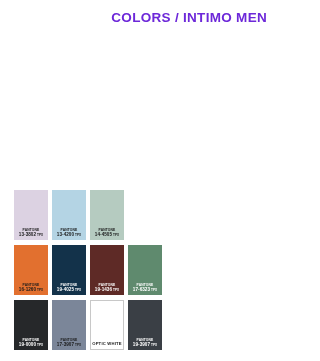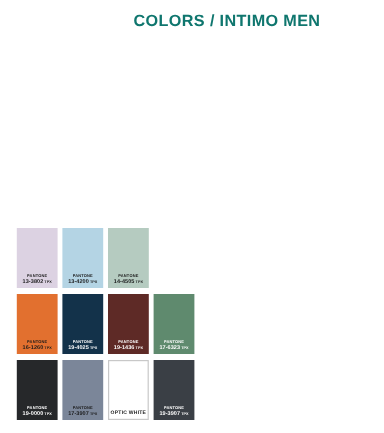--- a/index.html
+++ b/index.html
@@ -3,21 +3,21 @@
 <meta charset="utf-8">
 <style>
   html,body{margin:0;padding:0;}
   body{
     width:275px;height:361px;background:#ffffff;
     font-family:"Liberation Sans",sans-serif;
     overflow:hidden;position:relative;
   }
   #page-title{
     position:absolute;top:10px;right:8px;
-    font-size:13.5px;font-weight:bold;color:#0f766e;
+    font-size:13.5px;font-weight:bold;color:#6d28d9;
     letter-spacing:0.3px;white-space:nowrap;
   }
   #swatch-grid{
     position:absolute;left:14px;top:190px;
     display:flex;flex-direction:column;gap:5px;
   }
   .swatch-row{display:flex;flex-direction:row;gap:4px;}
   .swatch{
     width:34px;height:50px;
     box-sizing:border-box;

